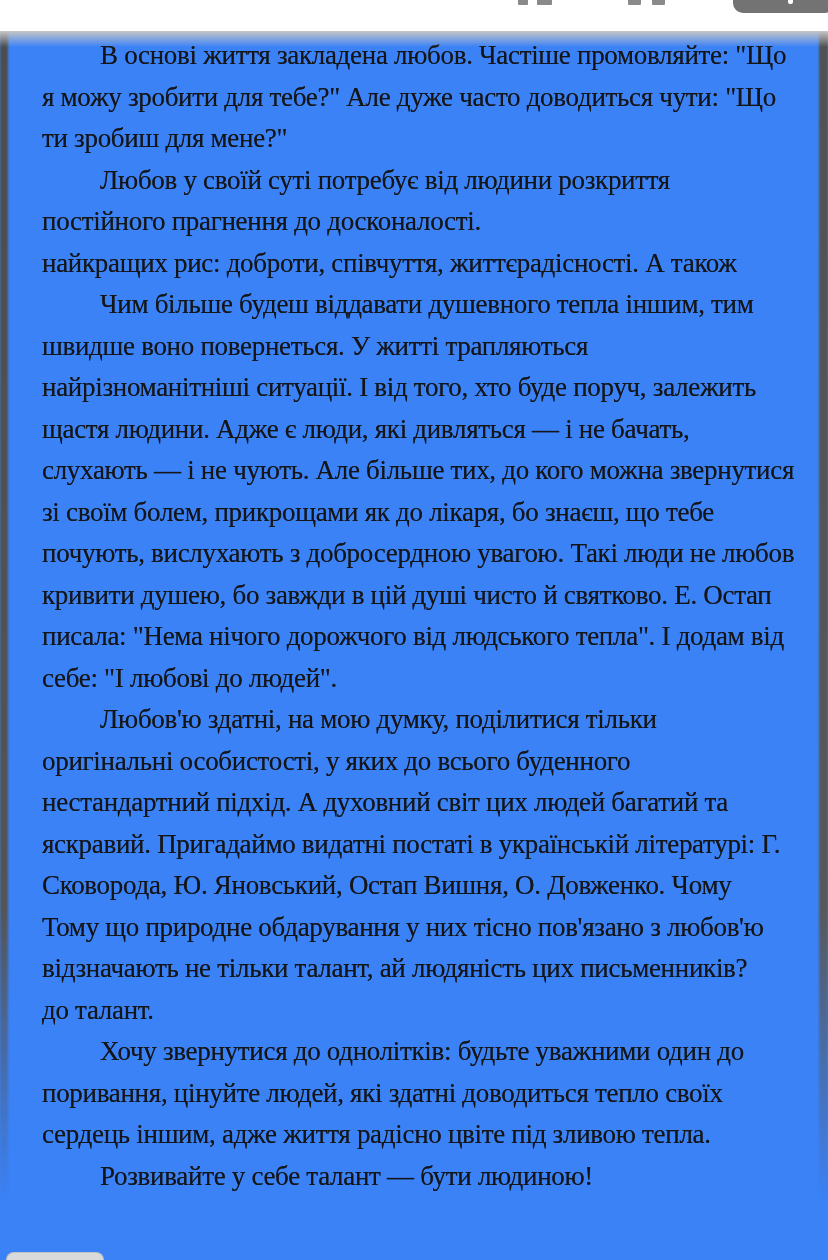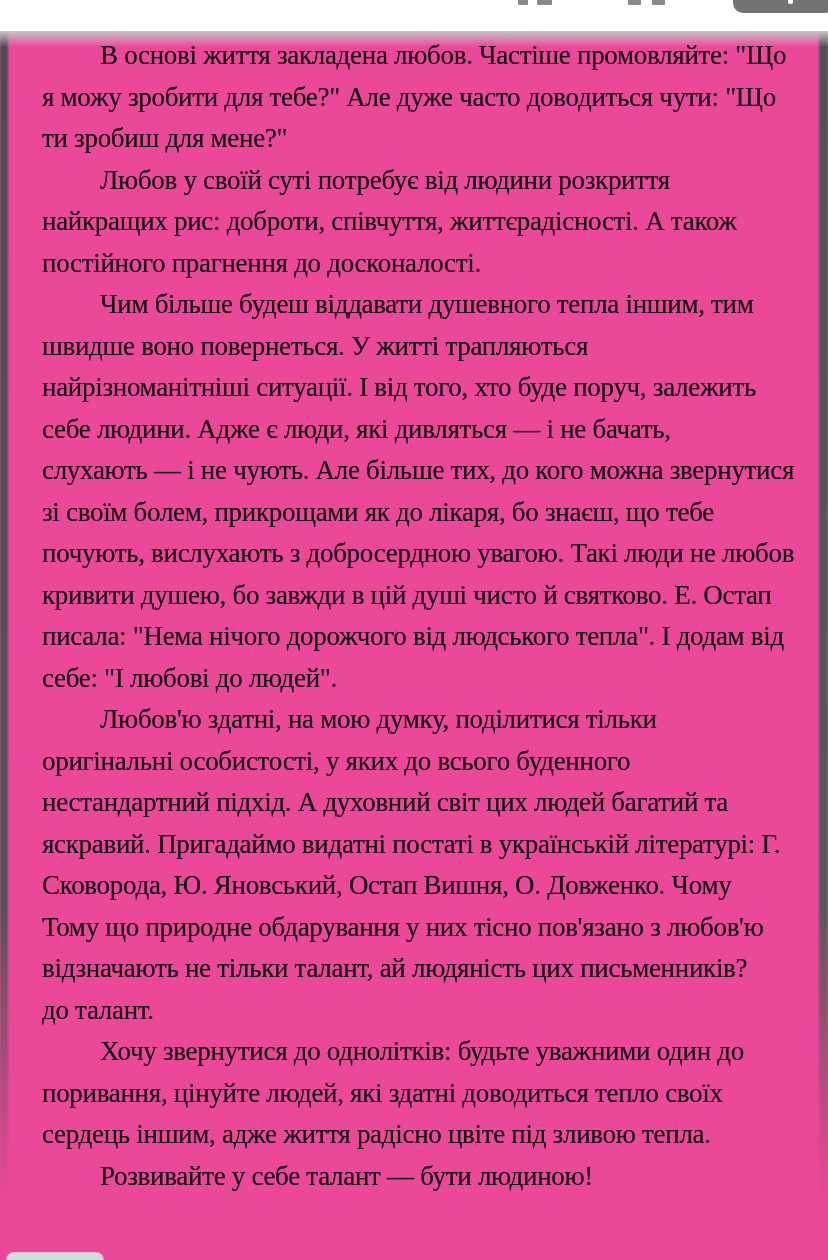--- a/index.html
+++ b/index.html
@@ -29,21 +29,21 @@
     background: #737373; border-radius: 0 0 10px 10px;
   }
   .top-btn .dot {
     position: absolute; left: 55px; top: 0; width: 5px; height: 4px;
     background: #ffffff; border-radius: 0 0 2px 2px;
   }
 
   
   .page {
     position: absolute; top: 31px; left: 0; right: 0; bottom: 0;
-    background: #ec4899;
+    background: #3b82f6;
   }
   .page-top-shadow {
     position: absolute; top: 0; left: 0; right: 0; height: 16px;
     background: linear-gradient(#c6c6c6, rgba(255,255,255,0));
     pointer-events: none; z-index: 2;
   }
   .edge {
     position: absolute; top: 0; height: 1218px;
     filter: blur(0.8px); z-index: 1;
   }
@@ -98,28 +98,28 @@
   <div class="edge edge-right"></div>
 
   <div class="text-block">
     <div class="para">
         <div class="line">В основі життя закладена любов. Частіше промовляйте: "Що</div>
         <div class="line">я можу зробити для тебе?" Але дуже часто доводиться чути: "Що</div>
         <div class="line">ти зробиш для мене?"</div>
       </div>
     <div class="para">
         <div class="line">Любов у своїй суті потребує від людини розкриття</div>
+        <div class="line">постійного прагнення до досконалості.</div>
         <div class="line">найкращих рис: доброти, співчуття, життєрадісності. А також</div>
-        <div class="line">постійного прагнення до досконалості.</div>
       </div>
     <div class="para">
         <div class="line">Чим більше будеш віддавати душевного тепла іншим, тим</div>
         <div class="line">швидше воно повернеться. У житті трапляються</div>
         <div class="line">найрізноманітніші ситуації. І від того, хто буде поруч, залежить</div>
-        <div class="line">себе людини. Адже є люди, які дивляться — і не бачать,</div>
+        <div class="line">щастя людини. Адже є люди, які дивляться — і не бачать,</div>
         <div class="line">слухають — і не чують. Але більше тих, до кого можна звернутися</div>
         <div class="line">зі своїм болем, прикрощами як до лікаря, бо знаєш, що тебе</div>
         <div class="line">почують, вислухають з добросердною увагою. Такі люди не любов</div>
         <div class="line">кривити душею, бо завжди в цій душі чисто й святково. Е. Остап</div>
         <div class="line">писала: "Нема нічого дорожчого від людського тепла". І додам від</div>
         <div class="line">себе: "І любові до людей".</div>
       </div>
     <div class="para">
         <div class="line">Любов'ю здатні, на мою думку, поділитися тільки</div>
         <div class="line">оригінальні особистості, у яких до всього буденного</div>

